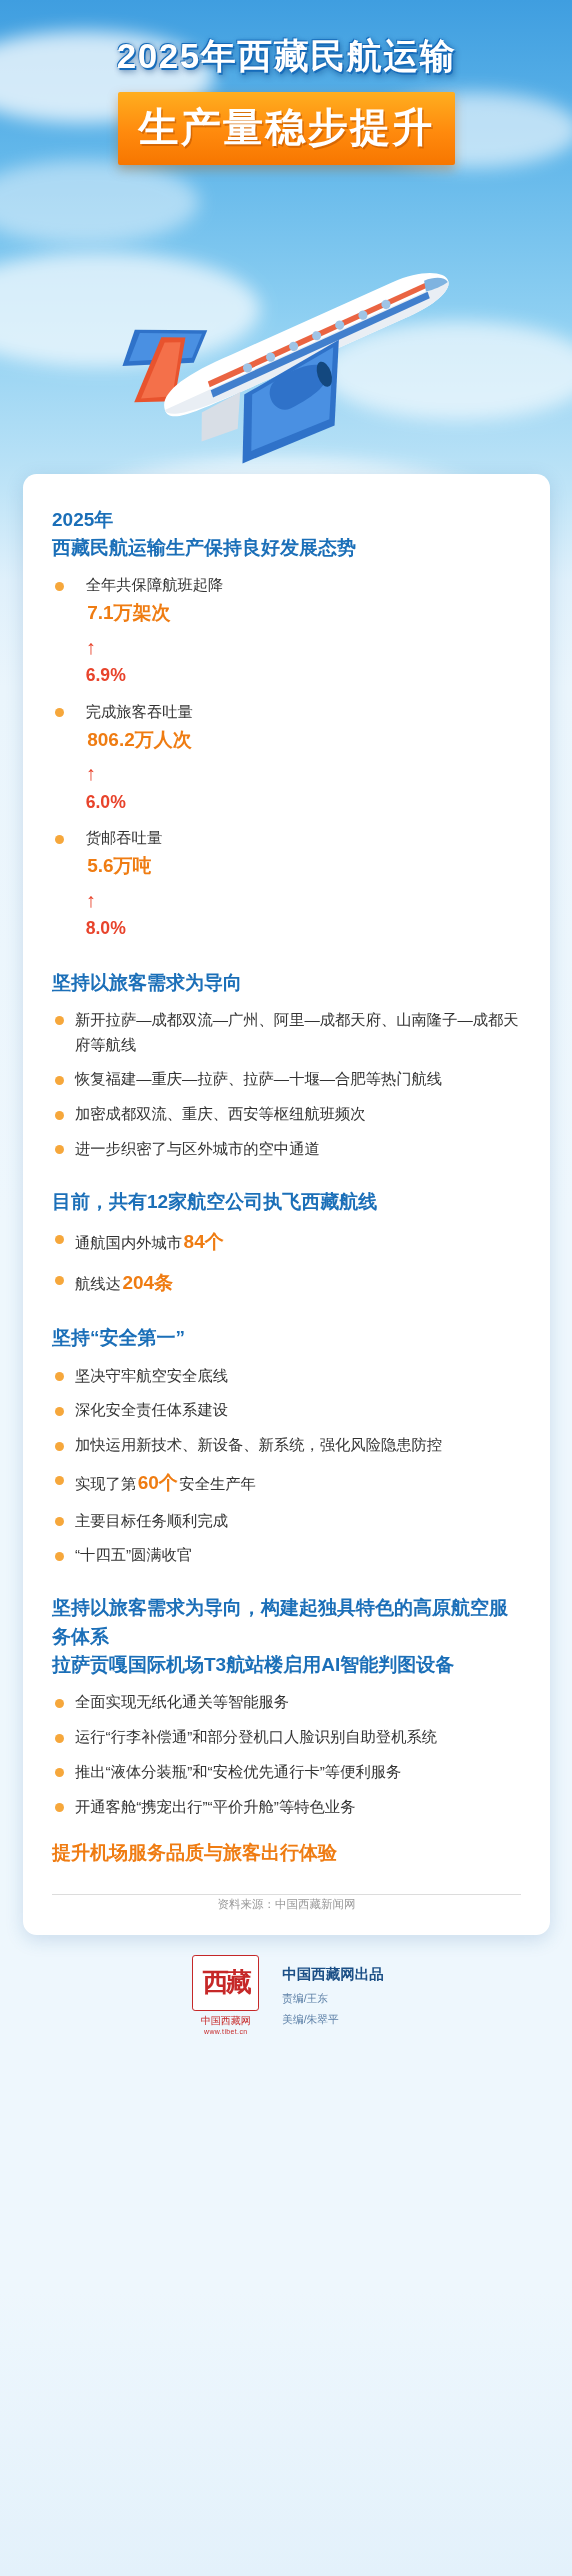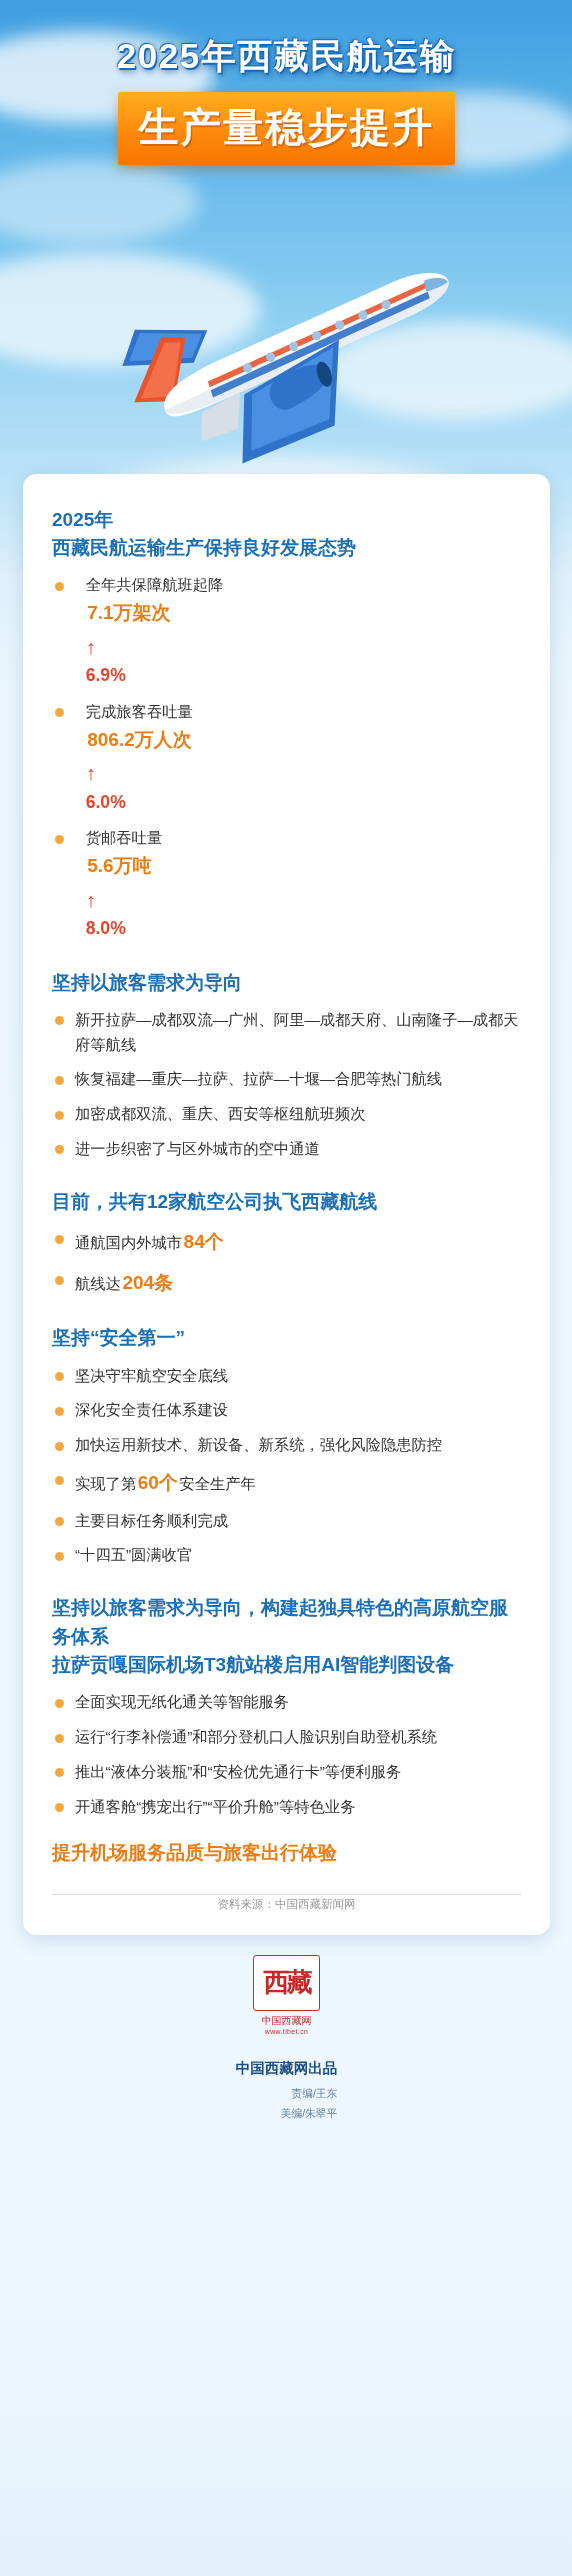--- a/index.html
+++ b/index.html
@@ -171,42 +171,41 @@
     font-size: 11.5px;
   }
 
   .footer {
     width: 573px;
     padding: 20px 0 30.5px;
     display: flex;
     justify-content: center;
     align-items: center;
     gap: 20px;
-    flex-direction: column;
   }
   .logo {
     width: 73px;
     text-align: center;
   }
   .logo-mark {
     width: 67px;
     height: 56px;
     margin: 0 auto;
     border: 1.5px solid #c62828;
     border-radius: 3.1px;
     color: #c62828;
     font-size: 26px;
     font-weight: bold;
     line-height: 53px;
     letter-spacing: -3.1px;
     background: #fff;
   }
   .logo-cn { font-size: 10px; color:#c62828; margin-top:3.1px; }
   .logo-url { font-size: 6.9px; color:#c62828; letter-spacing:0.4px; }
-  .credits { text-align: right; line-height: 1.9; }
+  .credits { text-align: left; line-height: 1.9; }
   .credits .main { font-size: 14.5px; color:#1b4f86; font-weight:bold;}
   .credits .line { font-size: 10.7px; color:#5b7fa6; }
 </style>
 </head>
 <body>
 
 <div class="hero">
   <div class="cloud c1"></div>
   <div class="cloud c6"></div>
   <div class="cloud c2"></div>

